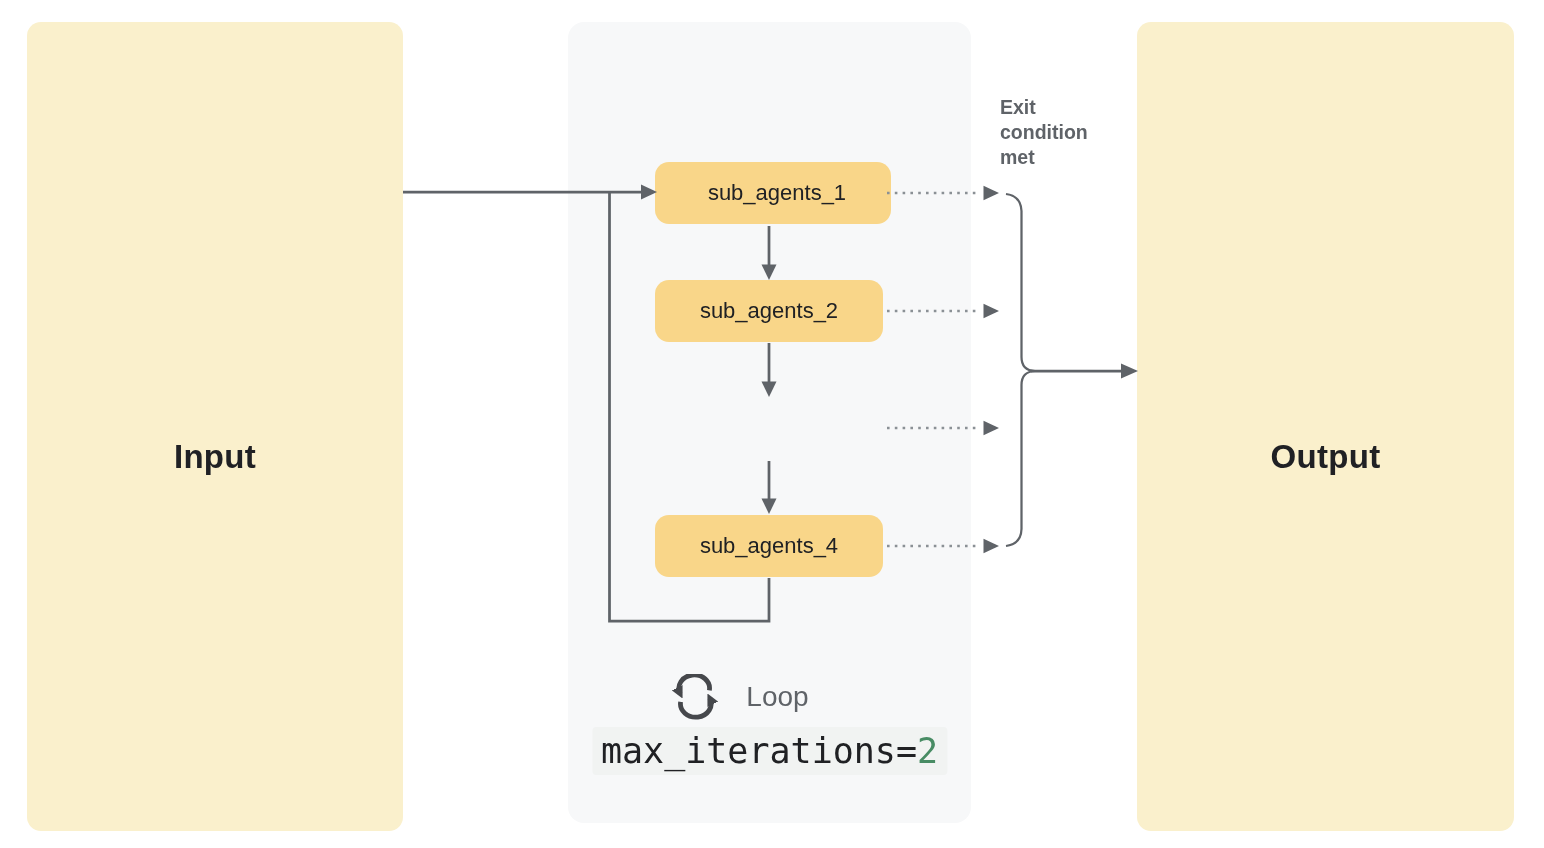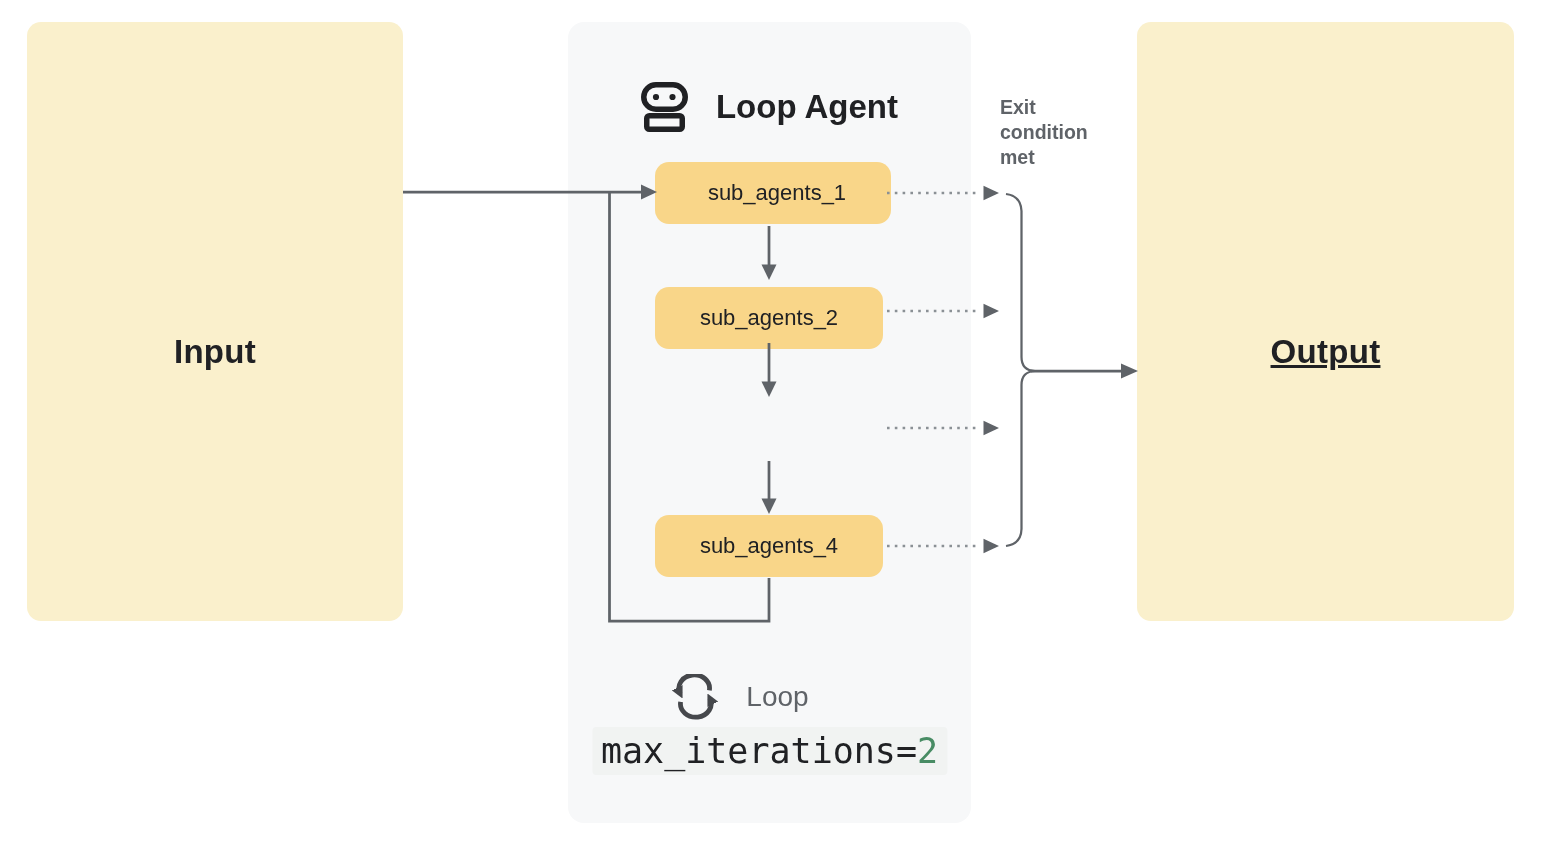--- a/index.html
+++ b/index.html
@@ -2,46 +2,46 @@
 <html style="--page-bg: #ffffff; --io-box-bg: #faf0cc; --panel-bg: #f7f8f9; --agent-box-bg: #f9d689; --text-dark: #202124; --text-gray: #5f6368; --line: #5f6368; --dot-line: #8a9095; --code-bg: #f1f3f2; --code-green: #488c64;"><head>
 <meta charset="utf-8">
 <style>
   html,body{margin:0;padding:0;background:var(--page-bg,#ffffff);}
   .stage{
     position:relative;width:1544px;height:848px;overflow:hidden;
     background:var(--page-bg,#ffffff);
     font-family:"Liberation Sans",sans-serif;color:var(--text-dark,#202124);
   }
   .io-box{
-    position:absolute;top:22px;height:599px;width:376px;
+    position:absolute;top:22px;height:809px;width:376px;
     background:var(--io-box-bg,#faf0cc);border-radius:14px;
     display:flex;align-items:center;justify-content:center;
   }
   .io-box.input{left:27px;}
-  .io-box.output{left:1137px;width:377px;text-decoration:underline;}
+  .io-box.output{left:1137px;width:377px;}
   .io-label{
     font-size:33px;font-weight:600;letter-spacing:.3px;
     color:var(--text-dark,#202124);transform:translateY(30px);
   }
   .panel{
     position:absolute;left:568px;top:22px;width:403px;height:801px;
     background:var(--panel-bg,#f7f8f9);border-radius:16px;
   }
   .panel-header{
     position:absolute;top:60px;left:0;right:0;
     display:flex;align-items:center;justify-content:center;gap:28px;
   }
   .panel-title{font-size:33px;font-weight:600;color:var(--text-dark,#202124);}
   .agent-box{
     position:absolute;left:87px;width:228px;height:62px;
     background:var(--agent-box-bg,#f9d689);border-radius:14px;
     display:flex;align-items:center;justify-content:center;
     font-size:22px;color:var(--text-dark,#202124);
   }
-  .agent-box.a1{top:140px;padding-left:8px;} .agent-box.a2{top:265px;text-align:right;}
+  .agent-box.a1{top:140px;padding-left:8px;} .agent-box.a2{top:258px;text-align:right;}
   .agent-box.a3{top:375px;} .agent-box.a4{top:493px;text-align:right;}
   .loop-row{
     position:absolute;top:652px;left:0;right:0;padding-right:58px;
     display:flex;align-items:center;justify-content:center;gap:28px;
   }
   .loop-label{font-size:28px;color:var(--text-gray,#5f6368);}
   .code-row{
     position:absolute;top:705px;left:50%;transform:translateX(-50%);
     background:var(--code-bg,#f1f3f2);border-radius:4px;padding:4px 9px;
     font-family:"DejaVu Sans Mono",monospace;font-size:35px;
@@ -63,29 +63,20 @@
 </head>
 <body>
 
 <div class="stage">
 
   <div class="io-box input">
     <span class="io-label">Input</span>
   </div>
 
   <div class="panel">
-    <div class="panel-header">
-      <svg width="47" height="50" viewBox="0 0 47 50">
-        <rect x="2.75" y="2.75" width="41.5" height="24.5" rx="12.25" fill="none" stroke="#202124" stroke-width="5.5"></rect>
-        <circle cx="15" cy="15" r="3.1" fill="#202124"></circle>
-        <circle cx="31.5" cy="15" r="3.1" fill="#202124"></circle>
-        <rect x="5.75" y="33.75" width="35.5" height="13.5" rx="2.5" fill="none" stroke="#202124" stroke-width="5.5"></rect>
-      </svg>
-      <span class="panel-title">Loop Agent</span>
-    </div>
 
     <div class="agent-box a1">
       <span>sub_agents_1</span>
     </div>
     <div class="agent-box a2">
       <span>sub_agents_2</span>
     </div>
     <div class="agent-box a4">
       <span>sub_agents_4</span>
     </div>

